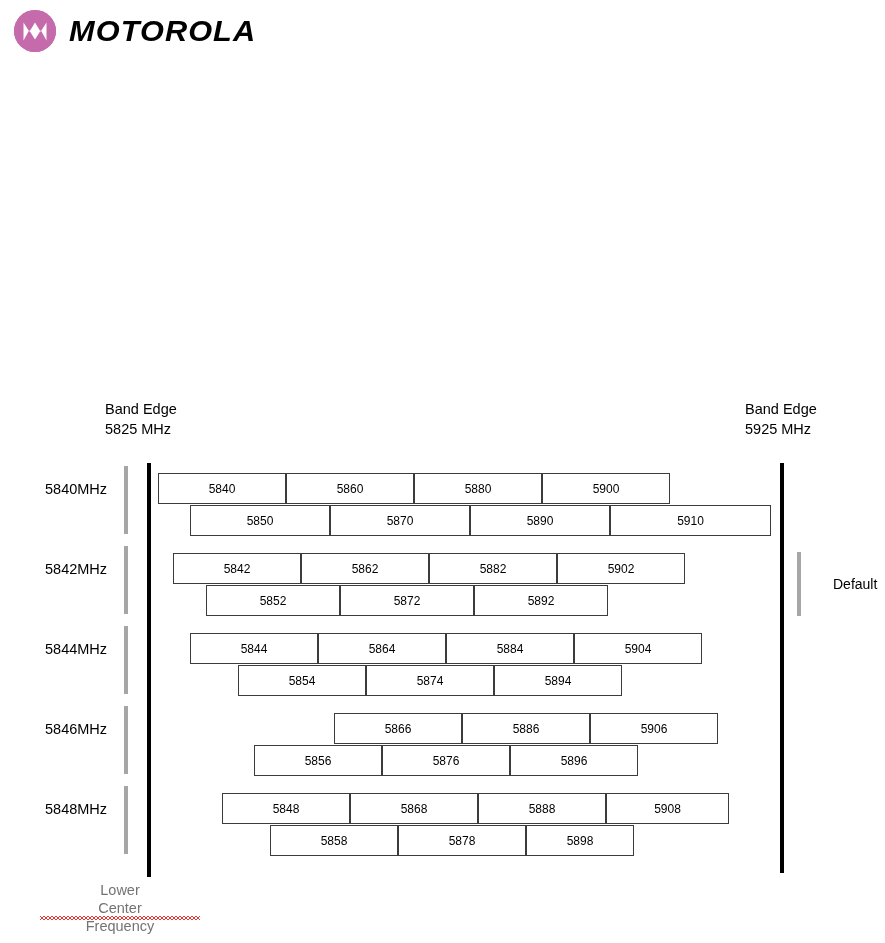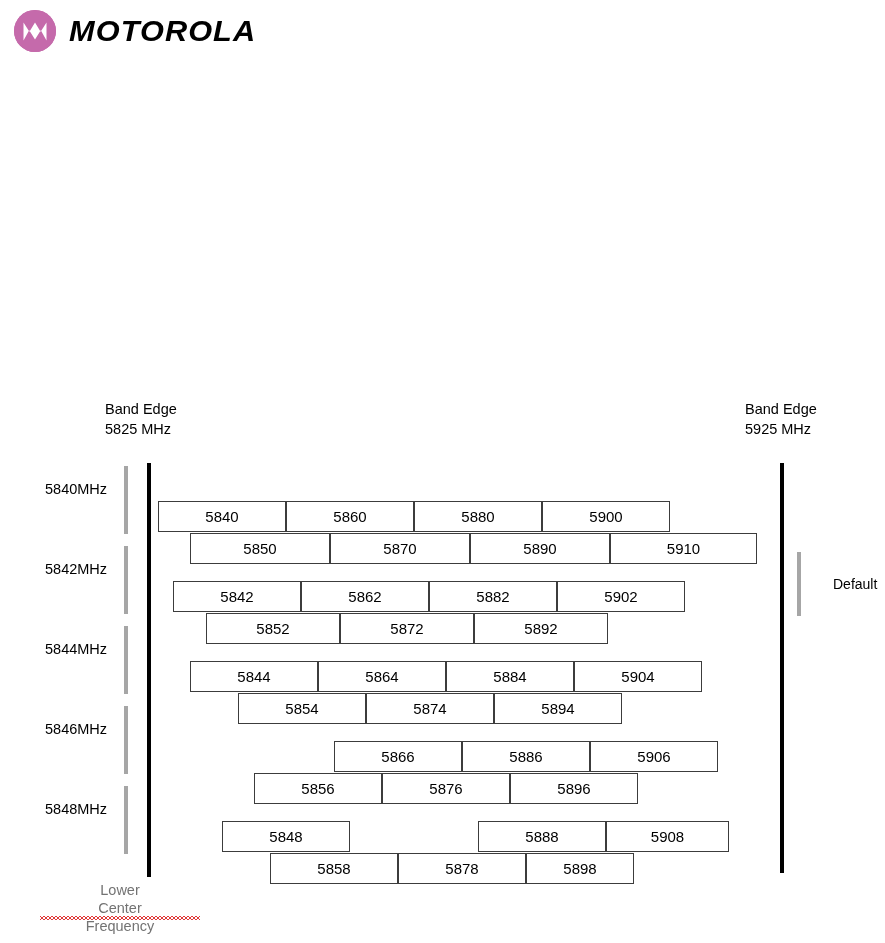--- a/index.html
+++ b/index.html
@@ -84,27 +84,26 @@
     color: #000000;
     white-space: nowrap;
     text-align: left;
   }
 
   .chan-box {
     position: absolute;
     box-sizing: border-box;
     border: 1.3px solid #3c3c3c;
     background: #ffffff;
-    font-size: 15px;
+    font-size: 12px;
     color: #000000;
     display: flex;
     align-items: center;
     justify-content: center;
     line-height: 1;
-    margin-top: 28px;
   }
 
   .default-label {
     position: absolute;
     font-size: 14px;
     color: #000000;
     white-space: nowrap;
   }
 
   .footer-note {
@@ -160,21 +159,21 @@
     <div class="band-edge-line" style="left: 780px; top: 463px; height: 410px;"></div>
     <div class="gray-tick" style="left: 124px; top: 466px; height: 68px;"></div>
     <div class="row-label" style="left: 45px; top: 480px;">5840MHz</div>
     <div class="chan-box" style="left: 158px; top: 473px; width: 128px; height: 31px;">5840</div>
     <div class="chan-box" style="left: 286px; top: 473px; width: 128px; height: 31px;">5860</div>
     <div class="chan-box" style="left: 414px; top: 473px; width: 128px; height: 31px;">5880</div>
     <div class="chan-box" style="left: 542px; top: 473px; width: 128px; height: 31px;">5900</div>
     <div class="chan-box" style="left: 190px; top: 505px; width: 140px; height: 31px;">5850</div>
     <div class="chan-box" style="left: 330px; top: 505px; width: 140px; height: 31px;">5870</div>
     <div class="chan-box" style="left: 470px; top: 505px; width: 140px; height: 31px;">5890</div>
-    <div class="chan-box" style="left: 610px; top: 505px; width: 147px; height: 31px;">5910</div>
+    <div class="chan-box" style="left: 610px; top: 505px; width: 161px; height: 31px;">5910</div>
     <div class="gray-tick" style="left: 124px; top: 546px; height: 68px;"></div>
     <div class="row-label" style="left: 45px; top: 560px;">5842MHz</div>
     <div class="chan-box" style="left: 173px; top: 553px; width: 128px; height: 31px;">5842</div>
     <div class="chan-box" style="left: 301px; top: 553px; width: 128px; height: 31px;">5862</div>
     <div class="chan-box" style="left: 429px; top: 553px; width: 128px; height: 31px;">5882</div>
     <div class="chan-box" style="left: 557px; top: 553px; width: 128px; height: 31px;">5902</div>
     <div class="chan-box" style="left: 206px; top: 585px; width: 134px; height: 31px;">5852</div>
     <div class="chan-box" style="left: 340px; top: 585px; width: 134px; height: 31px;">5872</div>
     <div class="chan-box" style="left: 474px; top: 585px; width: 134px; height: 31px;">5892</div>
     <div class="gray-tick" style="left: 124px; top: 626px; height: 68px;"></div>
@@ -190,20 +189,21 @@
     <div class="row-label" style="left: 45px; top: 720px;">5846MHz</div>
     <div class="chan-box" style="left: 334px; top: 713px; width: 128px; height: 31px;">5866</div>
     <div class="chan-box" style="left: 462px; top: 713px; width: 128px; height: 31px;">5886</div>
     <div class="chan-box" style="left: 590px; top: 713px; width: 128px; height: 31px;">5906</div>
     <div class="chan-box" style="left: 254px; top: 745px; width: 128px; height: 31px;">5856</div>
     <div class="chan-box" style="left: 382px; top: 745px; width: 128px; height: 31px;">5876</div>
     <div class="chan-box" style="left: 510px; top: 745px; width: 128px; height: 31px;">5896</div>
     <div class="gray-tick" style="left: 124px; top: 786px; height: 68px;"></div>
     <div class="row-label" style="left: 45px; top: 800px;">5848MHz</div>
     <div class="chan-box" style="left: 222px; top: 793px; width: 128px; height: 31px;">5848</div>
+    <div class="chan-box" style="left: 350px; top: 793px; width: 128px; height: 31px;">5868</div>
     <div class="chan-box" style="left: 478px; top: 793px; width: 128px; height: 31px;">5888</div>
     <div class="chan-box" style="left: 606px; top: 793px; width: 123px; height: 31px;">5908</div>
     <div class="chan-box" style="left: 270px; top: 825px; width: 128px; height: 31px;">5858</div>
     <div class="chan-box" style="left: 398px; top: 825px; width: 128px; height: 31px;">5878</div>
     <div class="chan-box" style="left: 526px; top: 825px; width: 108px; height: 31px;">5898</div>
     <div class="gray-tick" style="left: 797px; top: 552px; height: 64px;"></div>
     <div class="default-label" style="left: 833px; top: 576px;">Default</div>
     <div class="footer-note" style="left: 40px; top: 881px; width: 160px;">
       <span>Lower</span>
       <span>

